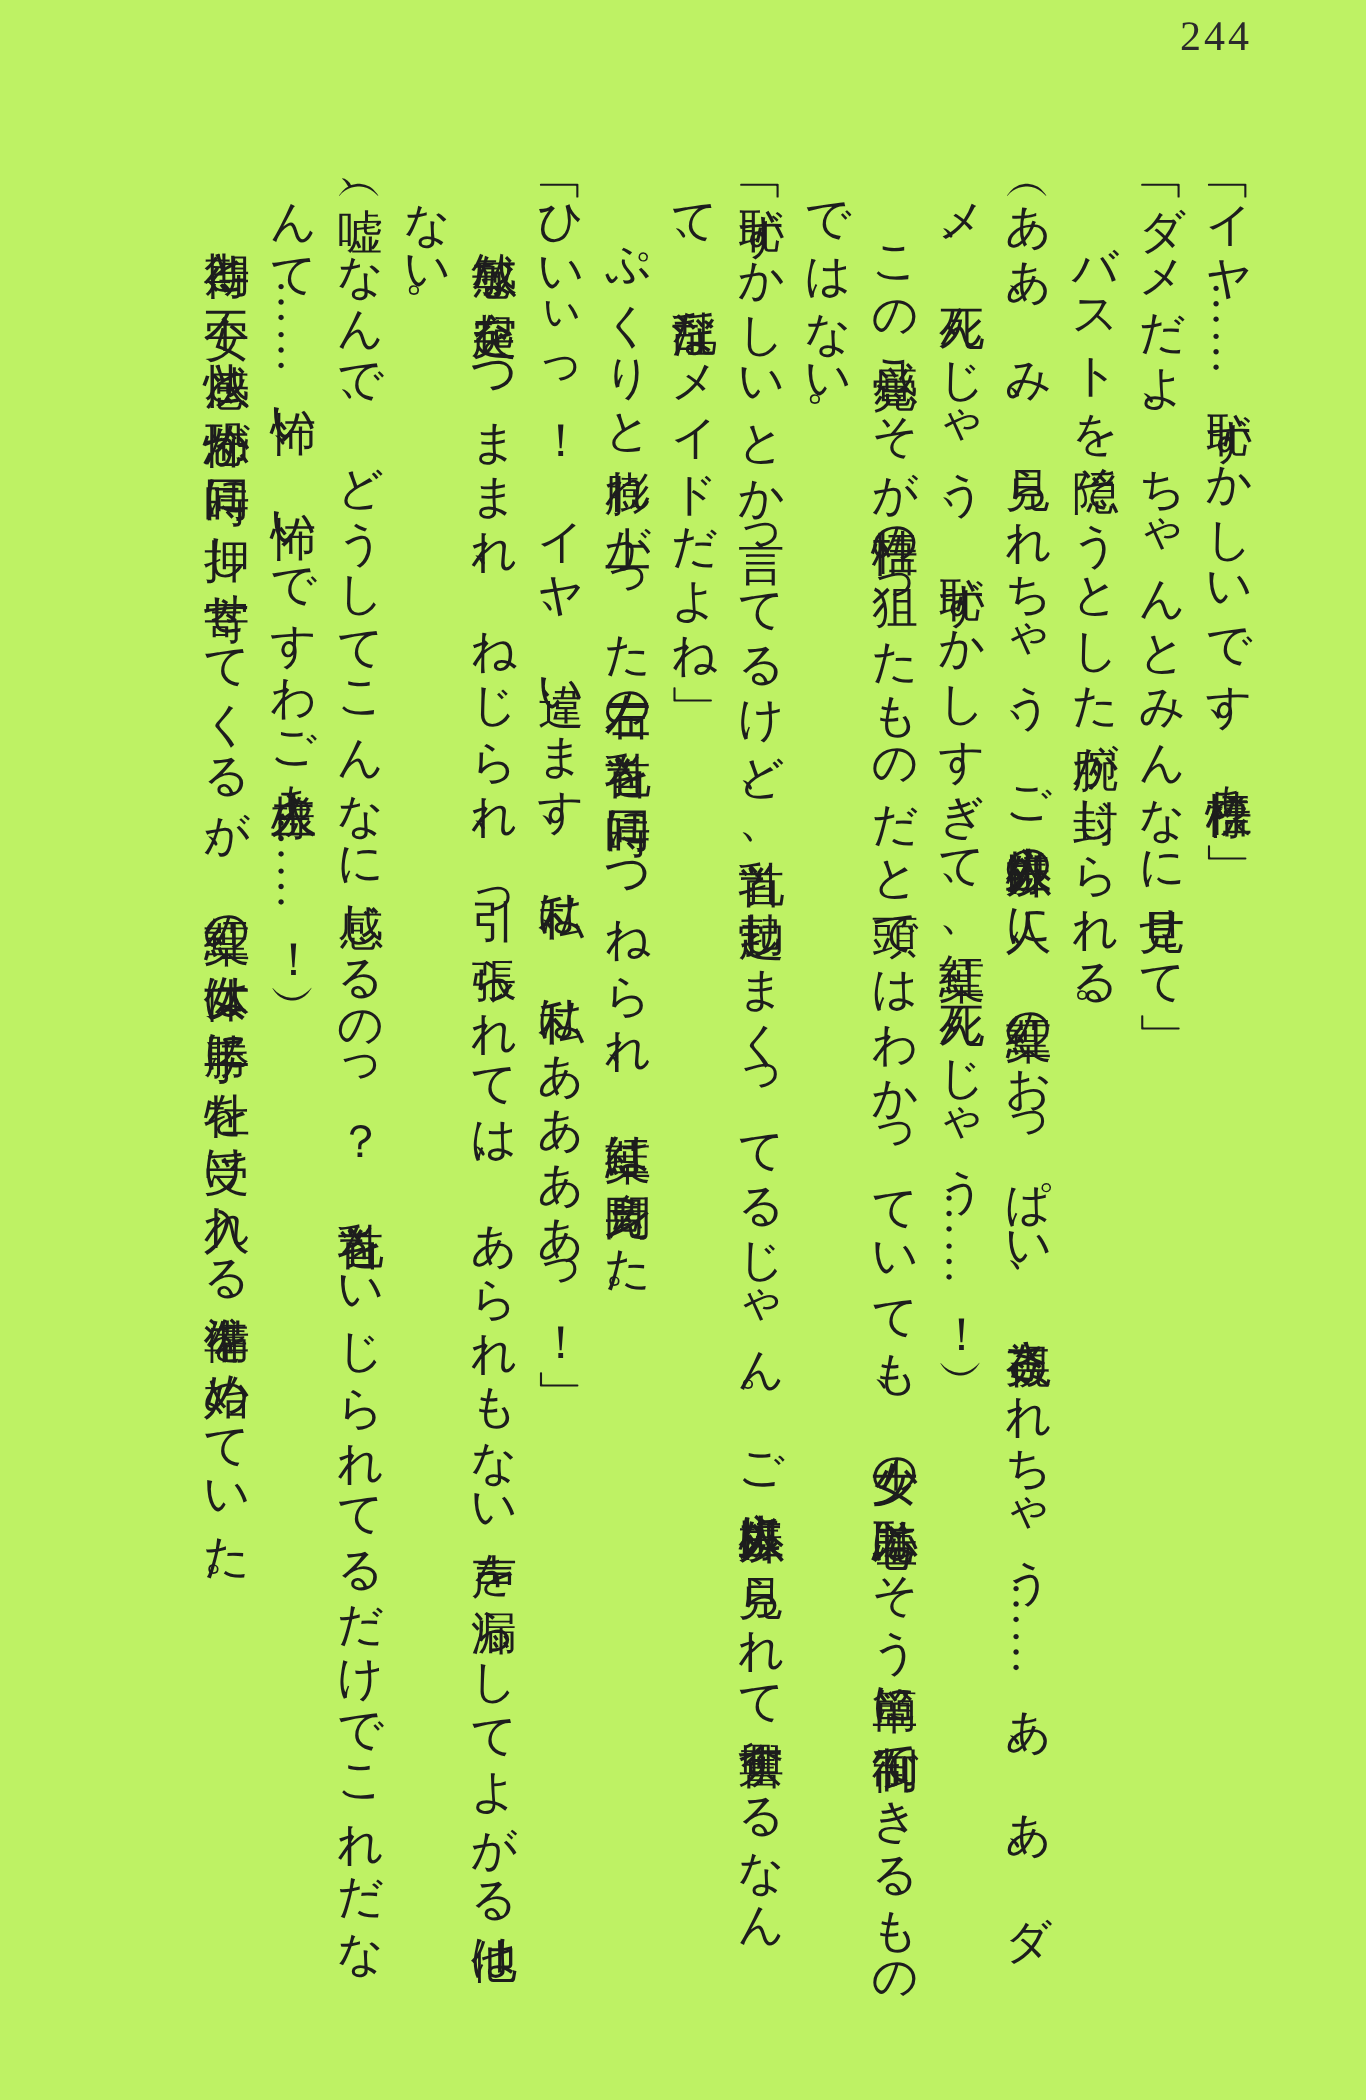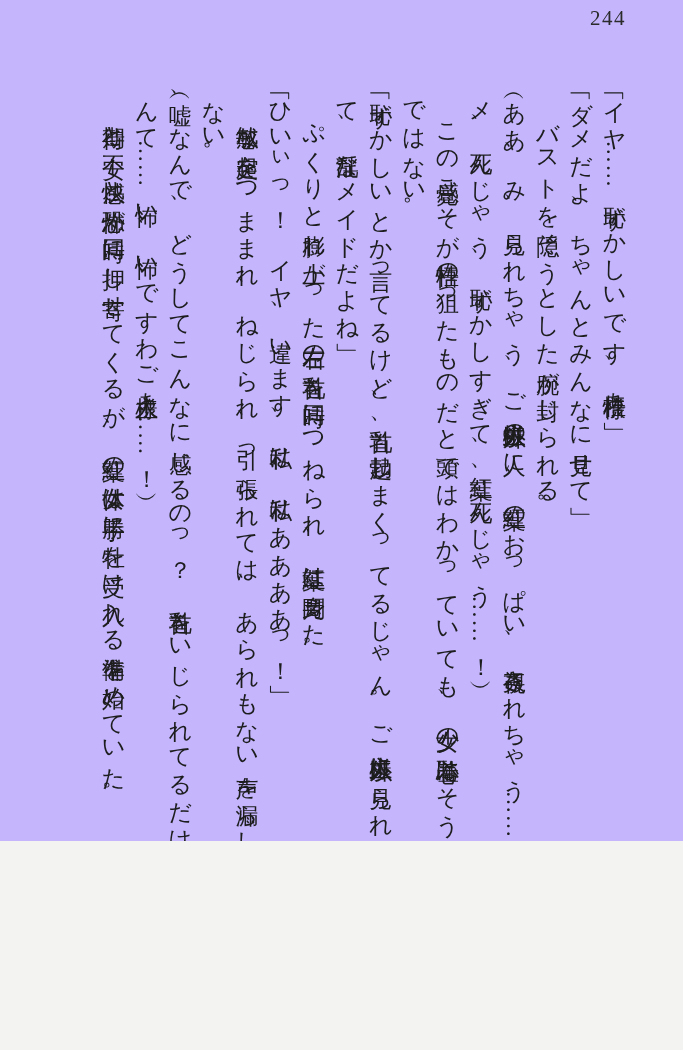--- a/index.html
+++ b/index.html
@@ -3,22 +3,22 @@
 <meta charset="utf-8">
 <style>
   html, body {
     margin: 0;
     padding: 0;
     background: #f3f3f1;
   }
   .page {
     position: relative;
     width: 683px;
-    height: 841px;
-    background: #c4b5fd;
+    height: 1050px;
+    background: #bef264;
     overflow: hidden;
     text-decoration: underline;
   }
   .page-number {
     position: absolute;
     top: 6px;
     left: 590px;
     font-family: "Liberation Serif", "DejaVu Serif", serif;
     font-size: 21px;
     letter-spacing: 1.5px;

